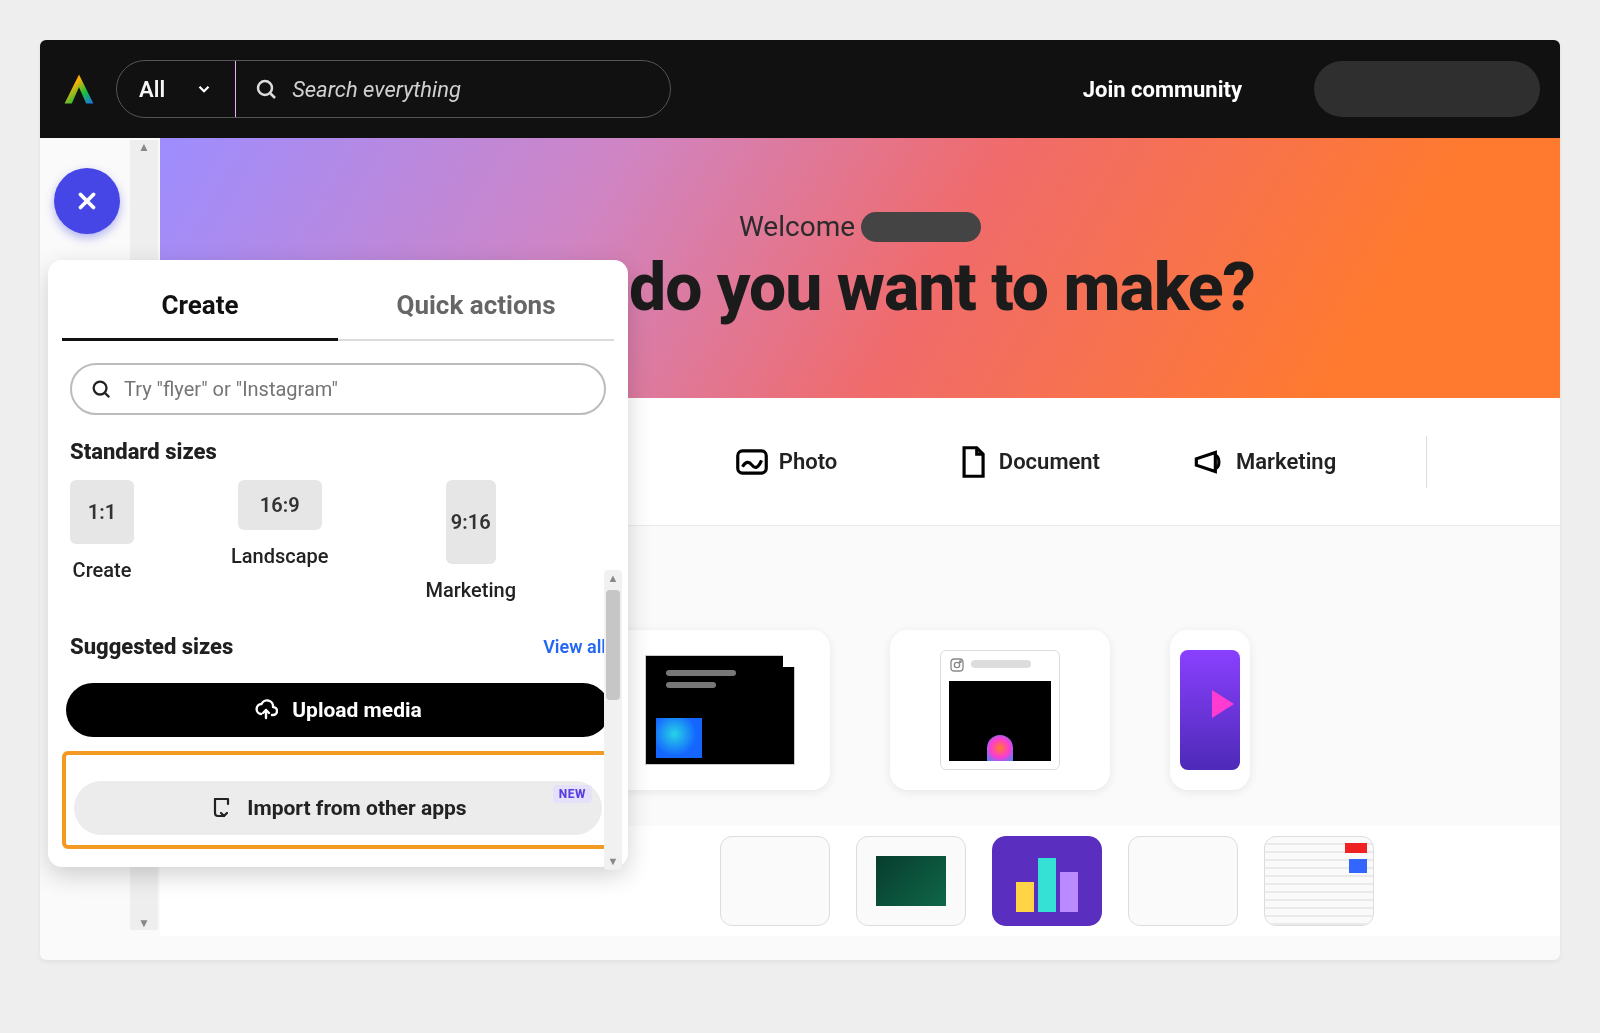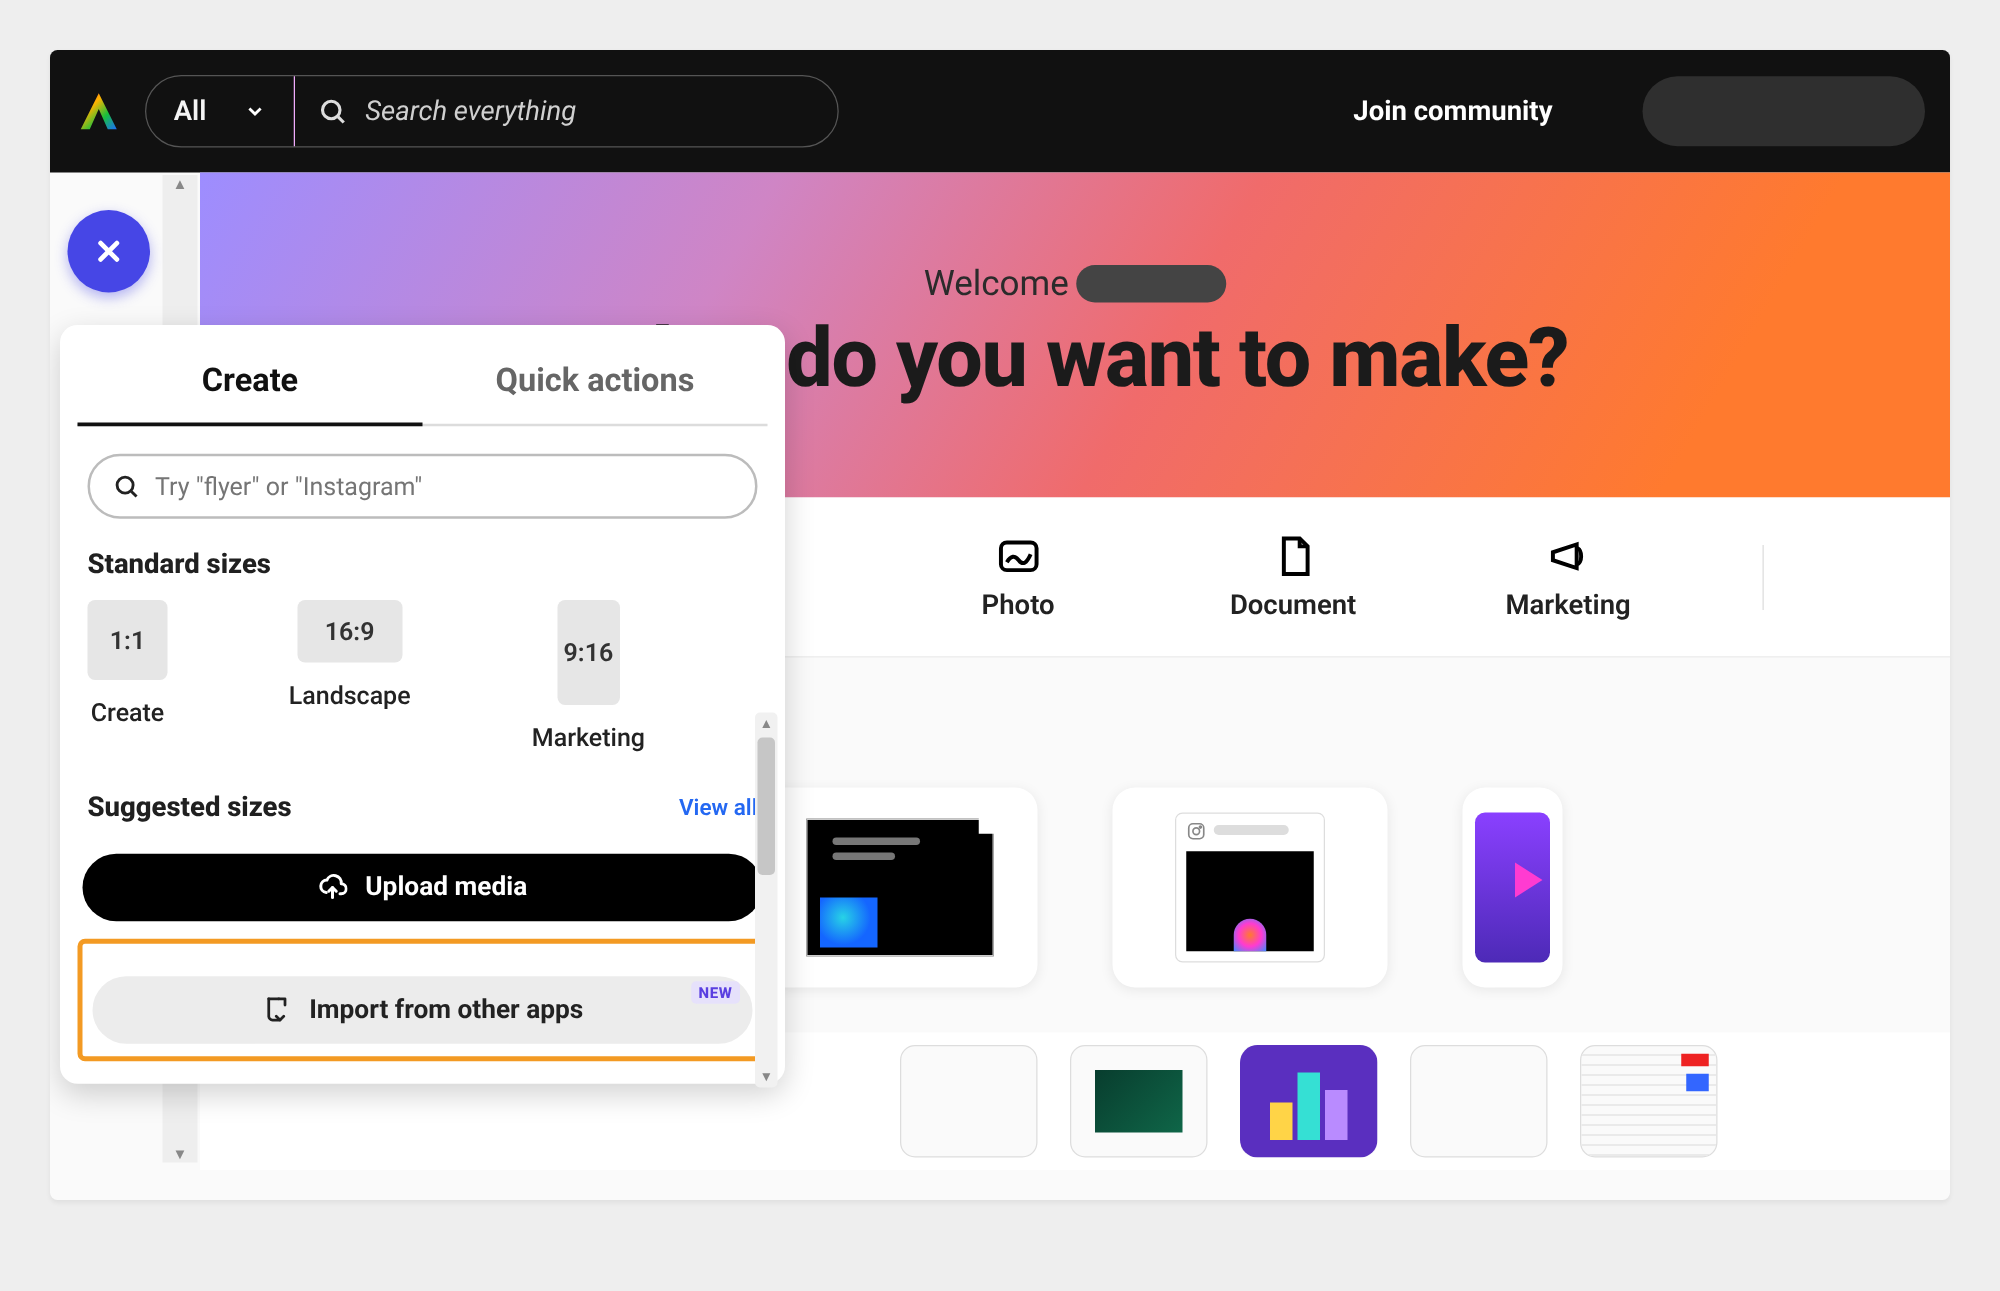--- a/index.html
+++ b/index.html
@@ -20,21 +20,21 @@
   .skeleton-btn { width: 226px; height: 56px; background: #2f2f2f; border-radius: 36px; margin-left: 20px; }
 
   
   .hero { position: absolute; left: 120px; right: 0; top: 98px; height: 260px; background: linear-gradient(120deg, #9d8dff 0%, #cf85c5 30%, #f06b6b 55%, #ff7a2e 85%); display: flex; flex-direction: column; align-items: center; justify-content: center; color: #2b2b2b; }
   .hero .welcome-line { display:flex; align-items:center; gap:6px; font-size: 28px; margin-bottom: 6px; }
   .hero .welcome-line .name-pill { display:inline-block; width:120px; height:30px; background:#444; border-radius:20px; }
   .hero .headline { font-size: 66px; font-weight: 800; color: #1b1b1b; letter-spacing: -1px; }
 
   
   .catbar { position: absolute; left: 120px; right: 0; top: 358px; height: 128px; background: #fff; display: flex; align-items: center; justify-content: center; gap: 90px; border-bottom: 1px solid #eaeaea; }
-  .cat { display: flex; flex-direction: column; align-items: center; gap: 8px; cursor: pointer; min-width:130px; }
+  .cat { display: flex; flex-direction: row; align-items: center; gap: 8px; cursor: pointer; min-width:130px; }
   .cat .icon { width: 38px; height: 38px; stroke:#000; }
   .cat span { font-size: 22px; font-weight: 600; color:#222; }
   .catbar .sep { width:1px; height:52px; background:#ddd; }
 
   
   .tpl-row { position: absolute; left: 120px; right: 0; top: 590px; height: 180px; display: flex; gap: 60px; padding-left: 450px; }
   .tpl-card { width: 220px; height: 160px; background: #fff; border-radius: 18px; box-shadow: 0 2px 10px rgba(0,0,0,0.08); overflow:hidden; display:flex; align-items:center; justify-content:center; }
 
   
   .recent-strip { position: absolute; left: 120px; right: 0; top: 786px; height: 110px; background: #fff; display: flex; align-items: center; gap: 26px; padding-left: 560px; }

